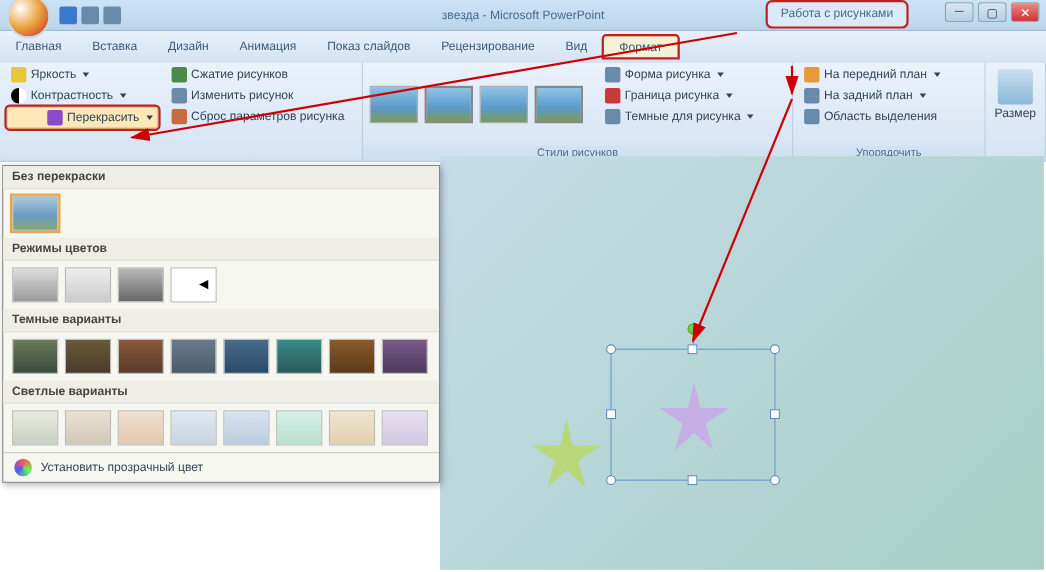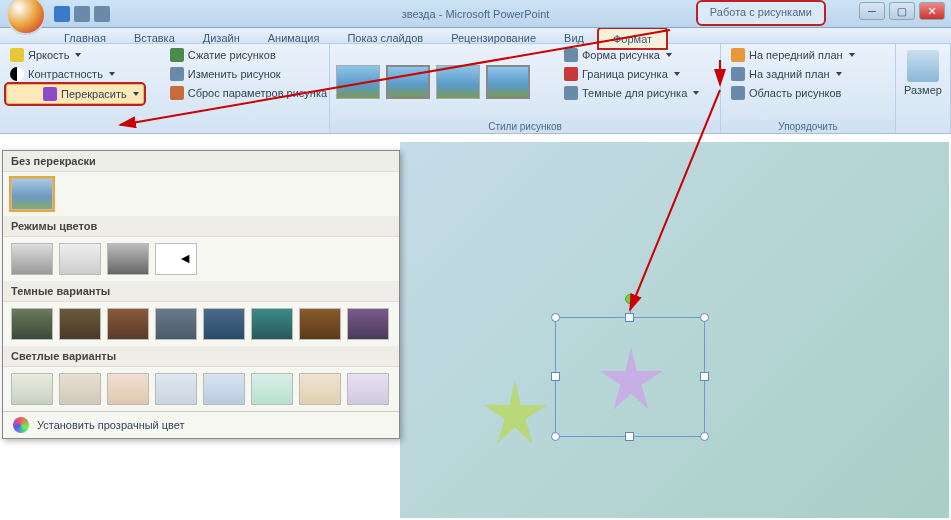--- a/index.html
+++ b/index.html
@@ -10,28 +10,28 @@
 .office-btn { width:40px; height:40px; border-radius:50%; background:radial-gradient(circle at 30% 30%,#fff,#e8a23a,#c23); margin:2px 0 0 6px; border:2px solid #c9d8e8; position:relative; z-index:2; }
 .qat { display:flex; gap:4px; margin-left:8px; align-items:center; }
 .qat-ico { width:16px; height:16px; background:#5a7ba8; border-radius:2px; }
 .title { position:absolute; left:50%; transform:translateX(-50%); color:#4a6a8a; }
 .ctx-tab { position:absolute; right:125px; top:0; height:26px; padding:4px 12px; border:2px solid #b22; border-radius:6px; color:#4a6a8a; background:#dceaf7; }
 .winbtns { position:absolute; right:6px; top:2px; display:flex; gap:4px; }
 .winbtn { width:26px; height:18px; background:linear-gradient(#d8e6f4,#b8cfe6); border:1px solid #8aa; border-radius:3px; display:flex; align-items:center; justify-content:center; color:#345; }
 .winbtn.close { background:linear-gradient(#e88,#c33); color:#fff; }
 
 
-.tabs { height:16px; background:linear-gradient(#e8f1fb,#d4e3f3); display:flex; align-items:flex-start; padding-left:50px; border-bottom:1px solid #b8cfe6; }
+.tabs { height:29px; background:linear-gradient(#e8f1fb,#d4e3f3); display:flex; align-items:center; border-bottom:1px solid #b8cfe6; }
 .tab { padding:4px 14px; color:#3a5a7a; cursor:pointer; }
 .tab.active { background:#f5f0da; border:1px solid #c9b973; border-bottom:none; border-radius:3px 3px 0 0; outline:2px solid #b22; outline-offset:-1px; }
 
 
 .ribbon { height:90px; background:linear-gradient(#eaf2fb,#d4e3f3); display:flex; border-bottom:1px solid #a6bfd8; }
 .rgroup { border-right:1px solid #b8cfe6; display:flex; flex-direction:column; position:relative; }
-.rgroup-body { flex:1; padding:2px 6px; display:flex; gap:22px; }
+.rgroup-body { flex:1; padding:2px 6px; display:flex; gap:8px; }
 .rgroup-label { text-align:center; font-size:10px; color:#4a6a8a; padding:1px 0; background:rgba(200,220,240,.3); }
 .g-adjust { width:330px; }
 .g-styles { flex:1;justify-content:center; }
 .g-arrange { width:175px; position:relative; }
 .g-size { width:55px; }
 
 .vcol { display:flex; flex-direction:column; gap:1px; }
 .rbtn { display:flex; align-items:center; gap:4px; padding:2px 4px; color:#345; white-space:nowrap; cursor:pointer; }
 .rbtn.hot { background:#fce8b8; border:1px solid #e8b860; border-radius:3px;padding-left:36px; }
 .rbtn.hot2 { outline:2px solid #b22; border-radius:3px; }
@@ -189,21 +189,21 @@
             <span>На передний план</span>
             <span class="dd"></span>
           </div>
         <div class="rbtn">
             <span class="rico"></span>
             <span>На задний план</span>
             <span class="dd"></span>
           </div>
         <div class="rbtn">
             <span class="rico"></span>
-            <span>Область рисунков</span>
+            <span>Область выделения</span>
           </div>
       </div>
     </div>
     <div class="rgroup-label">Упорядочить</div>
   </div>
 
   <div class="rgroup g-size">
     <div class="rgroup-body" style="justify-content:center">
       <div class="bigbtn">
         <div class="bigico" style="background:linear-gradient(#c8dff0,#8ab8d8)"></div>

